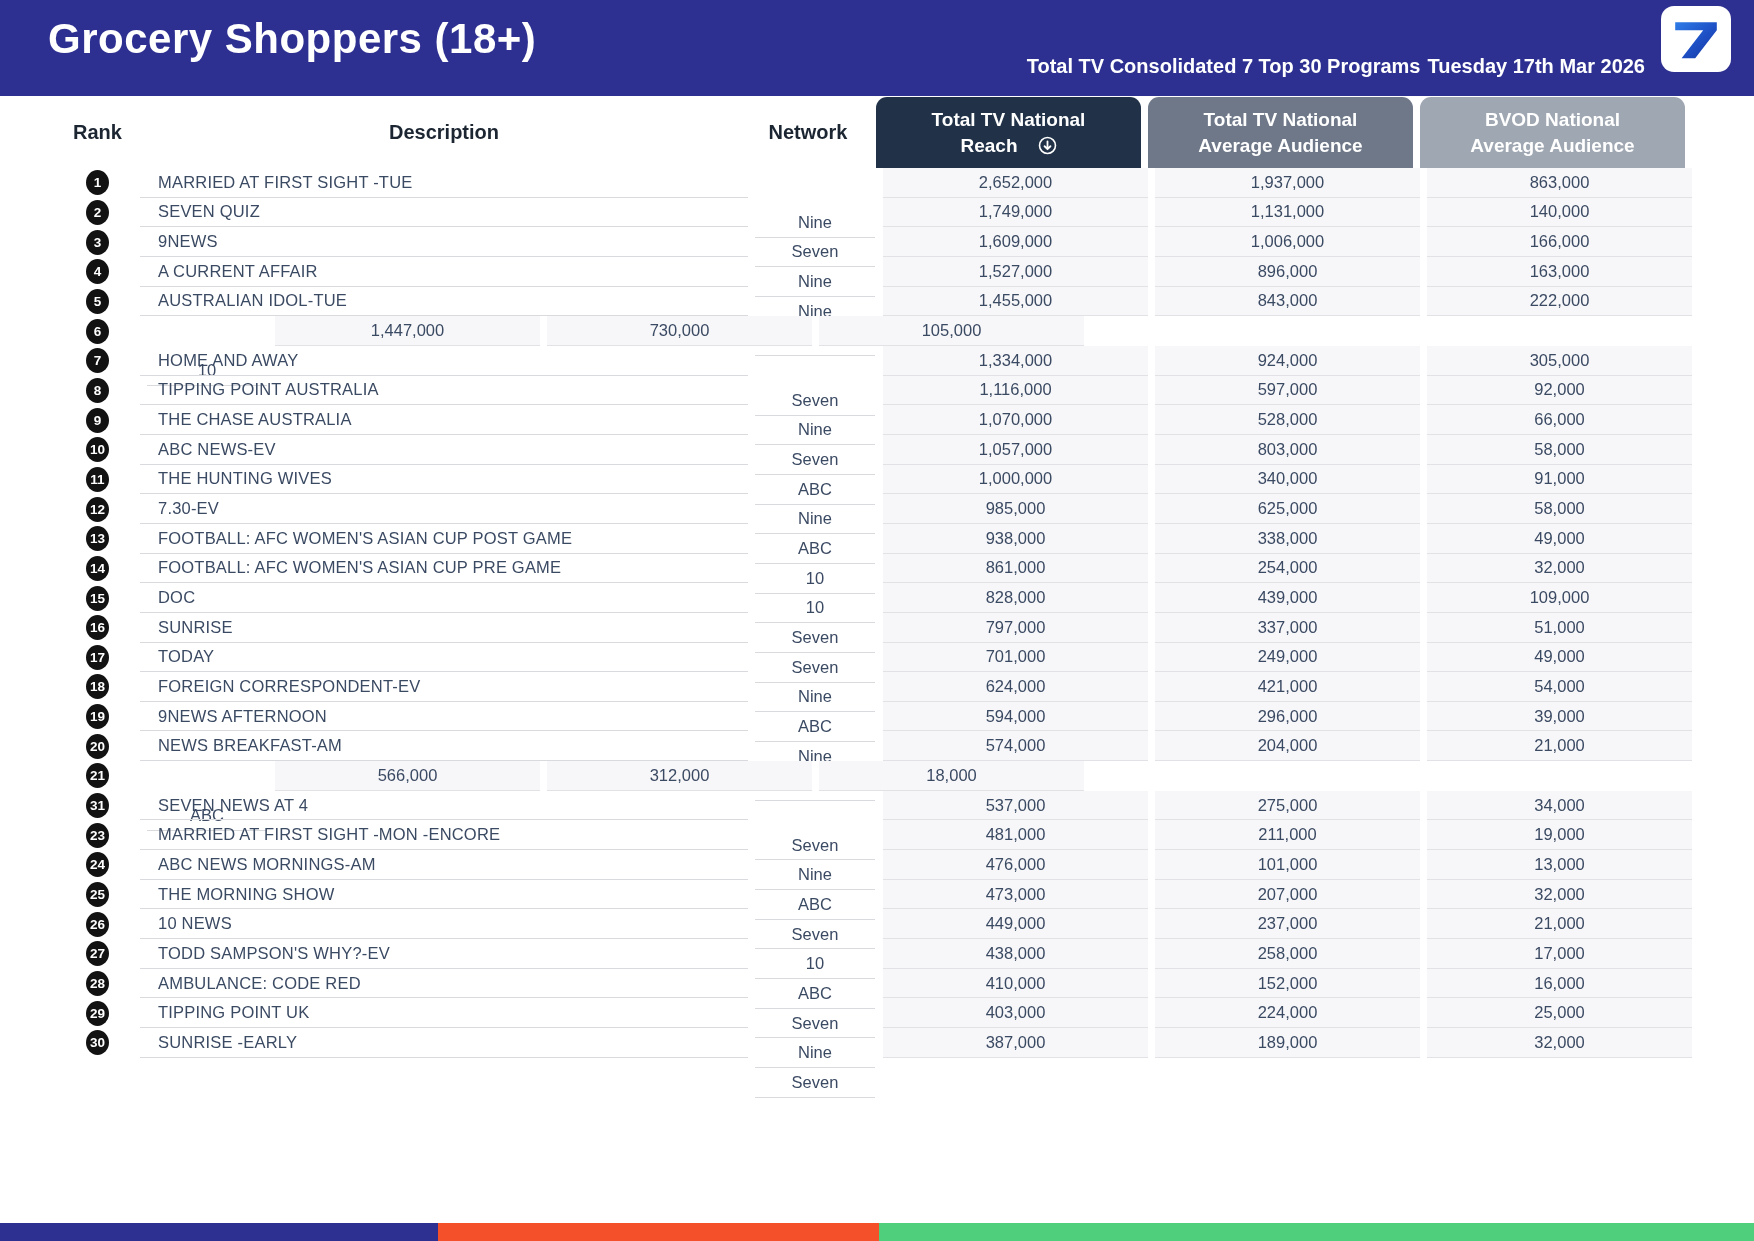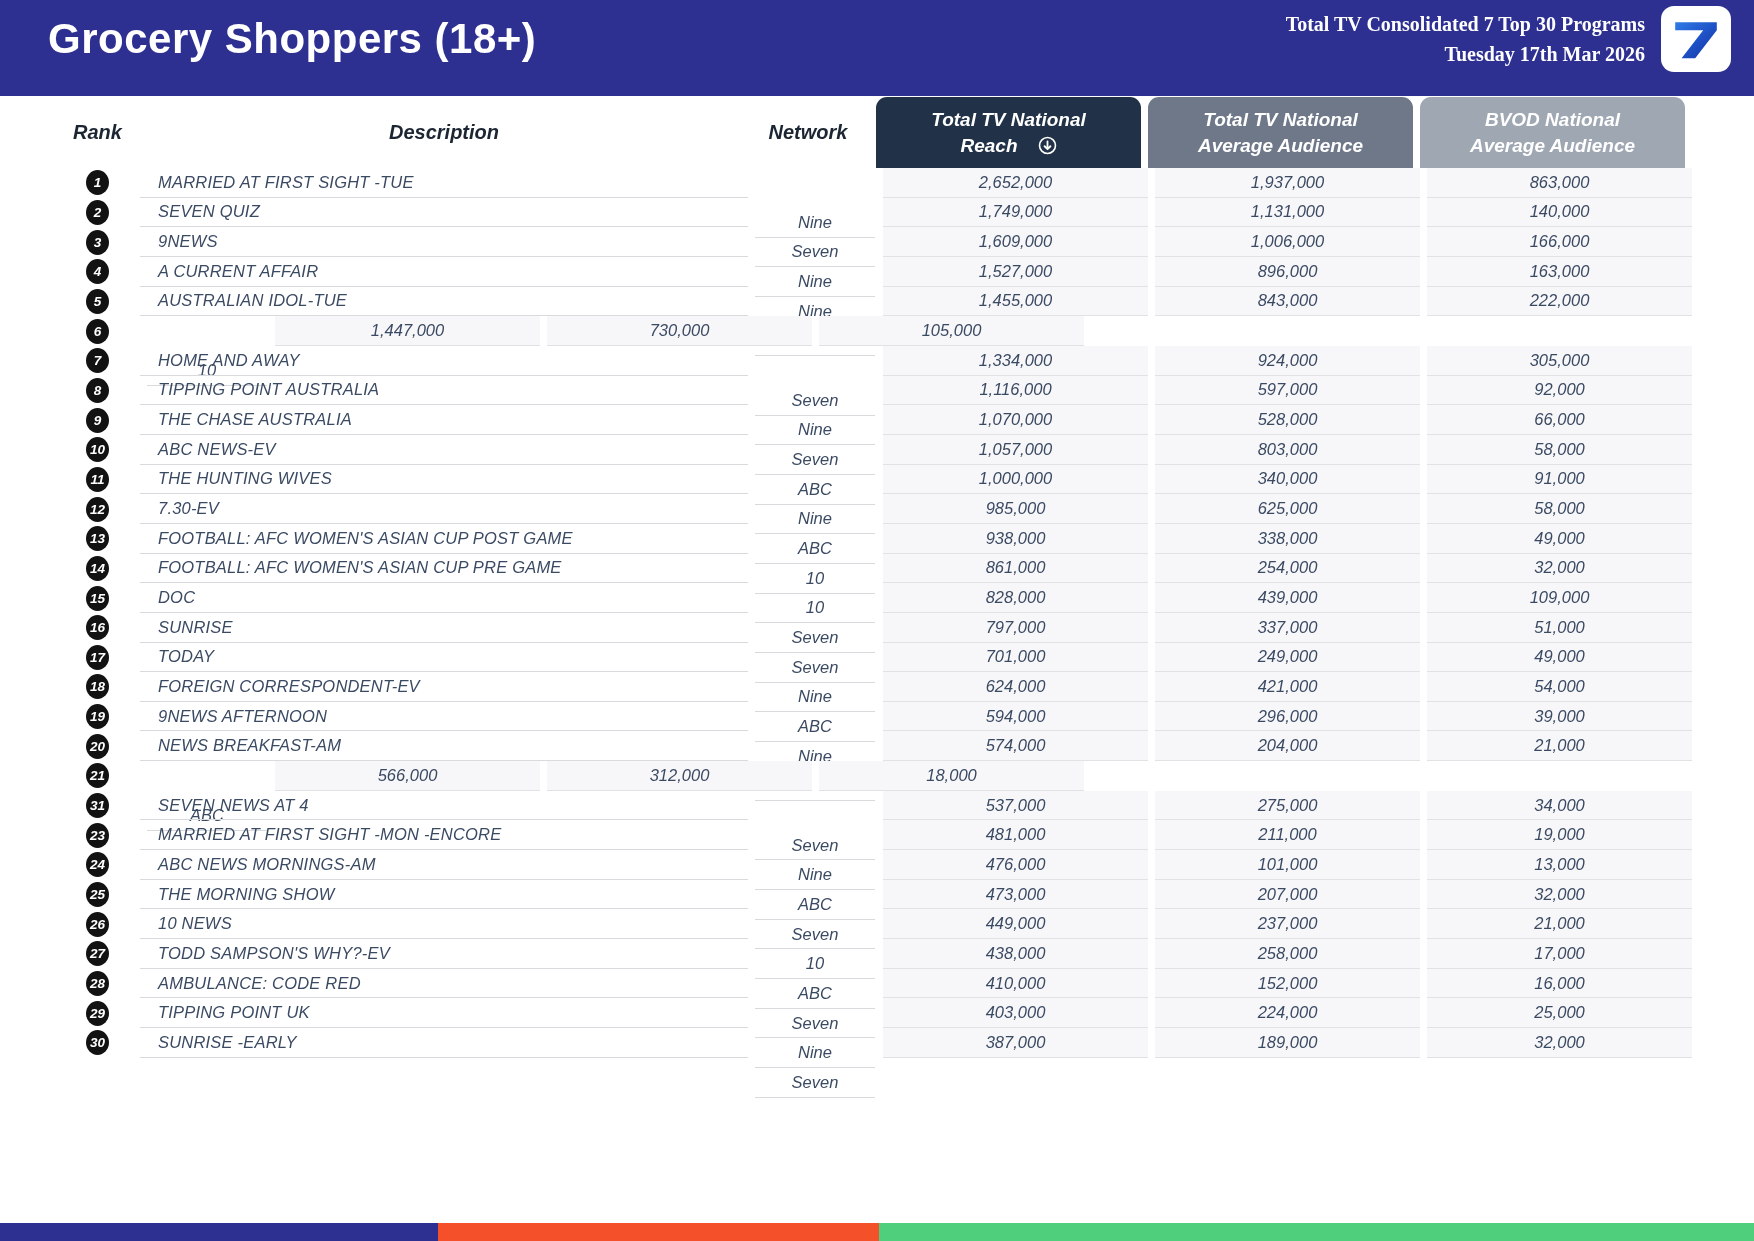--- a/index.html
+++ b/index.html
@@ -15,31 +15,31 @@
     background:#2d3091;
   }
   .page-title {
     position:absolute; left:48px; top:0; height:78px;
     display:flex; align-items:center;
     color:#ffffff; font-size:42px; font-weight:bold; letter-spacing:0.5px;
     white-space:nowrap;
   }
   .topbar-right {
     position:absolute; right:109px; top:0; height:78px;
-    display:flex; flex-direction:column; justify-content:center; align-items:flex-end;
-    gap:7px; color:#ffffff; font-weight:bold; font-size:20px; white-space:nowrap;font-family:Liberation Serif, serif;
+    display:flex; flex-direction:row; justify-content:center; align-items:flex-end;
+    gap:7px; color:#ffffff; font-weight:bold; font-size:20px; white-space:nowrap;
   }
   .seven-logo {
     position:absolute; right:23px; top:6px; width:70px; height:66px;
     background:#ffffff; border-radius:13px;
     display:flex; align-items:center; justify-content:center;
   }
 
   
-  .tbl { position:absolute; left:55px; top:97px; width:1650px;font-style:italic; }
+  .tbl { position:absolute; left:55px; top:97px; width:1650px; }
 
   .colheads { display:flex; height:71px; }
   .h-rank    { width:85px;  display:flex; align-items:center; justify-content:center; }
   .h-desc    { width:608px; display:flex; align-items:center; justify-content:center; }
   .h-network { width:120px; display:flex; align-items:center; justify-content:center; }
   .h-rank,.h-desc,.h-network { font-size:20px; font-weight:bold; color:#1c2632; }
   .sp7 { width:7px; flex:none; }
   .sp8 { width:8px; flex:none; }
 
   .pill {

